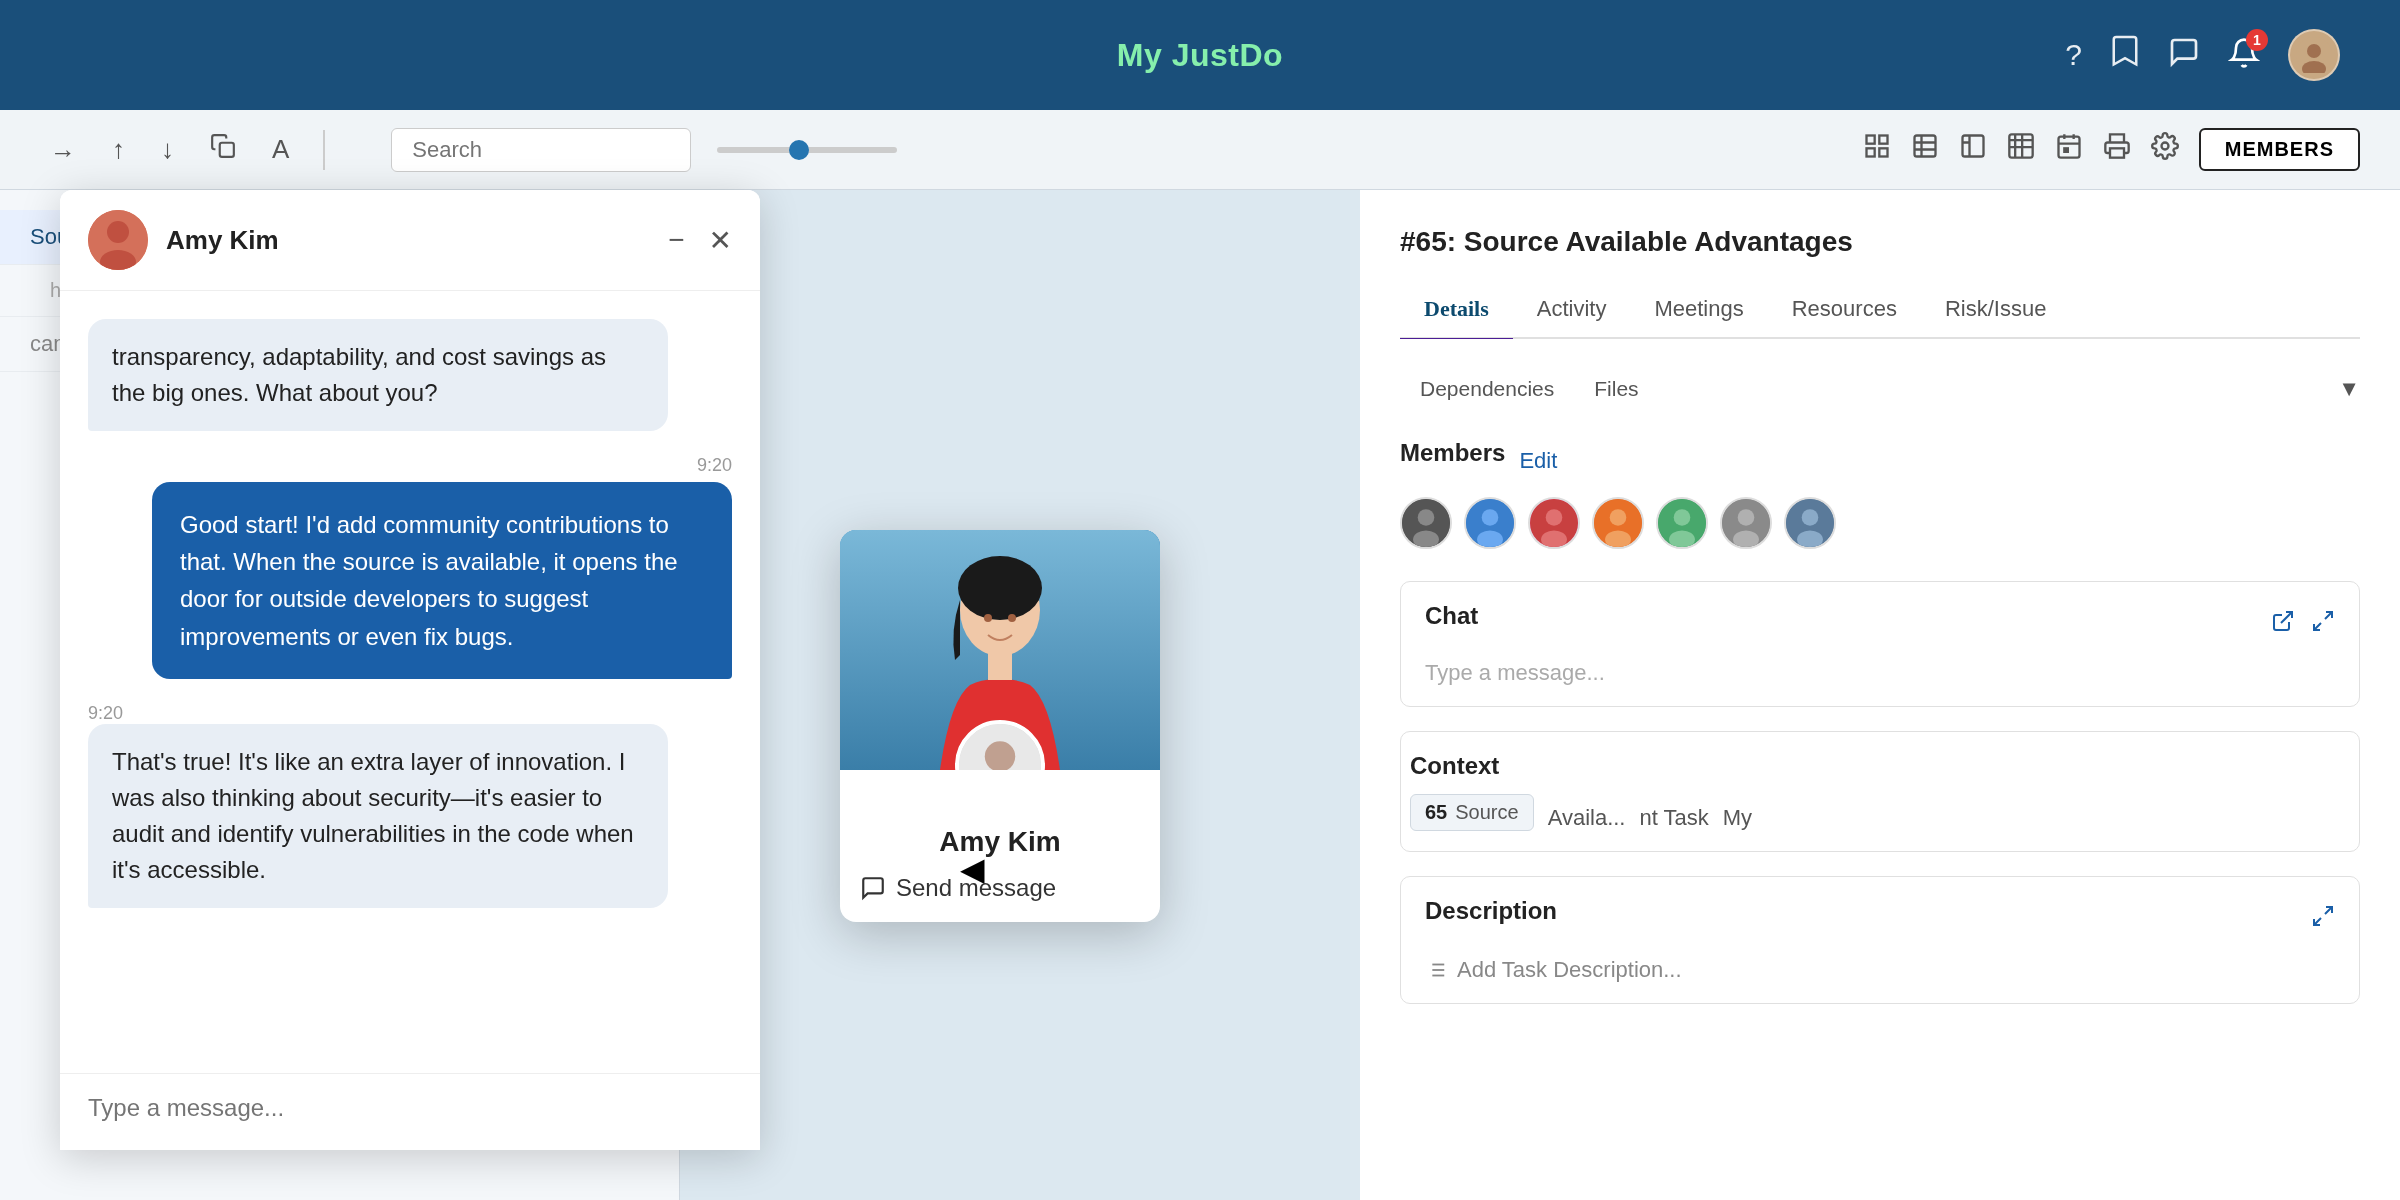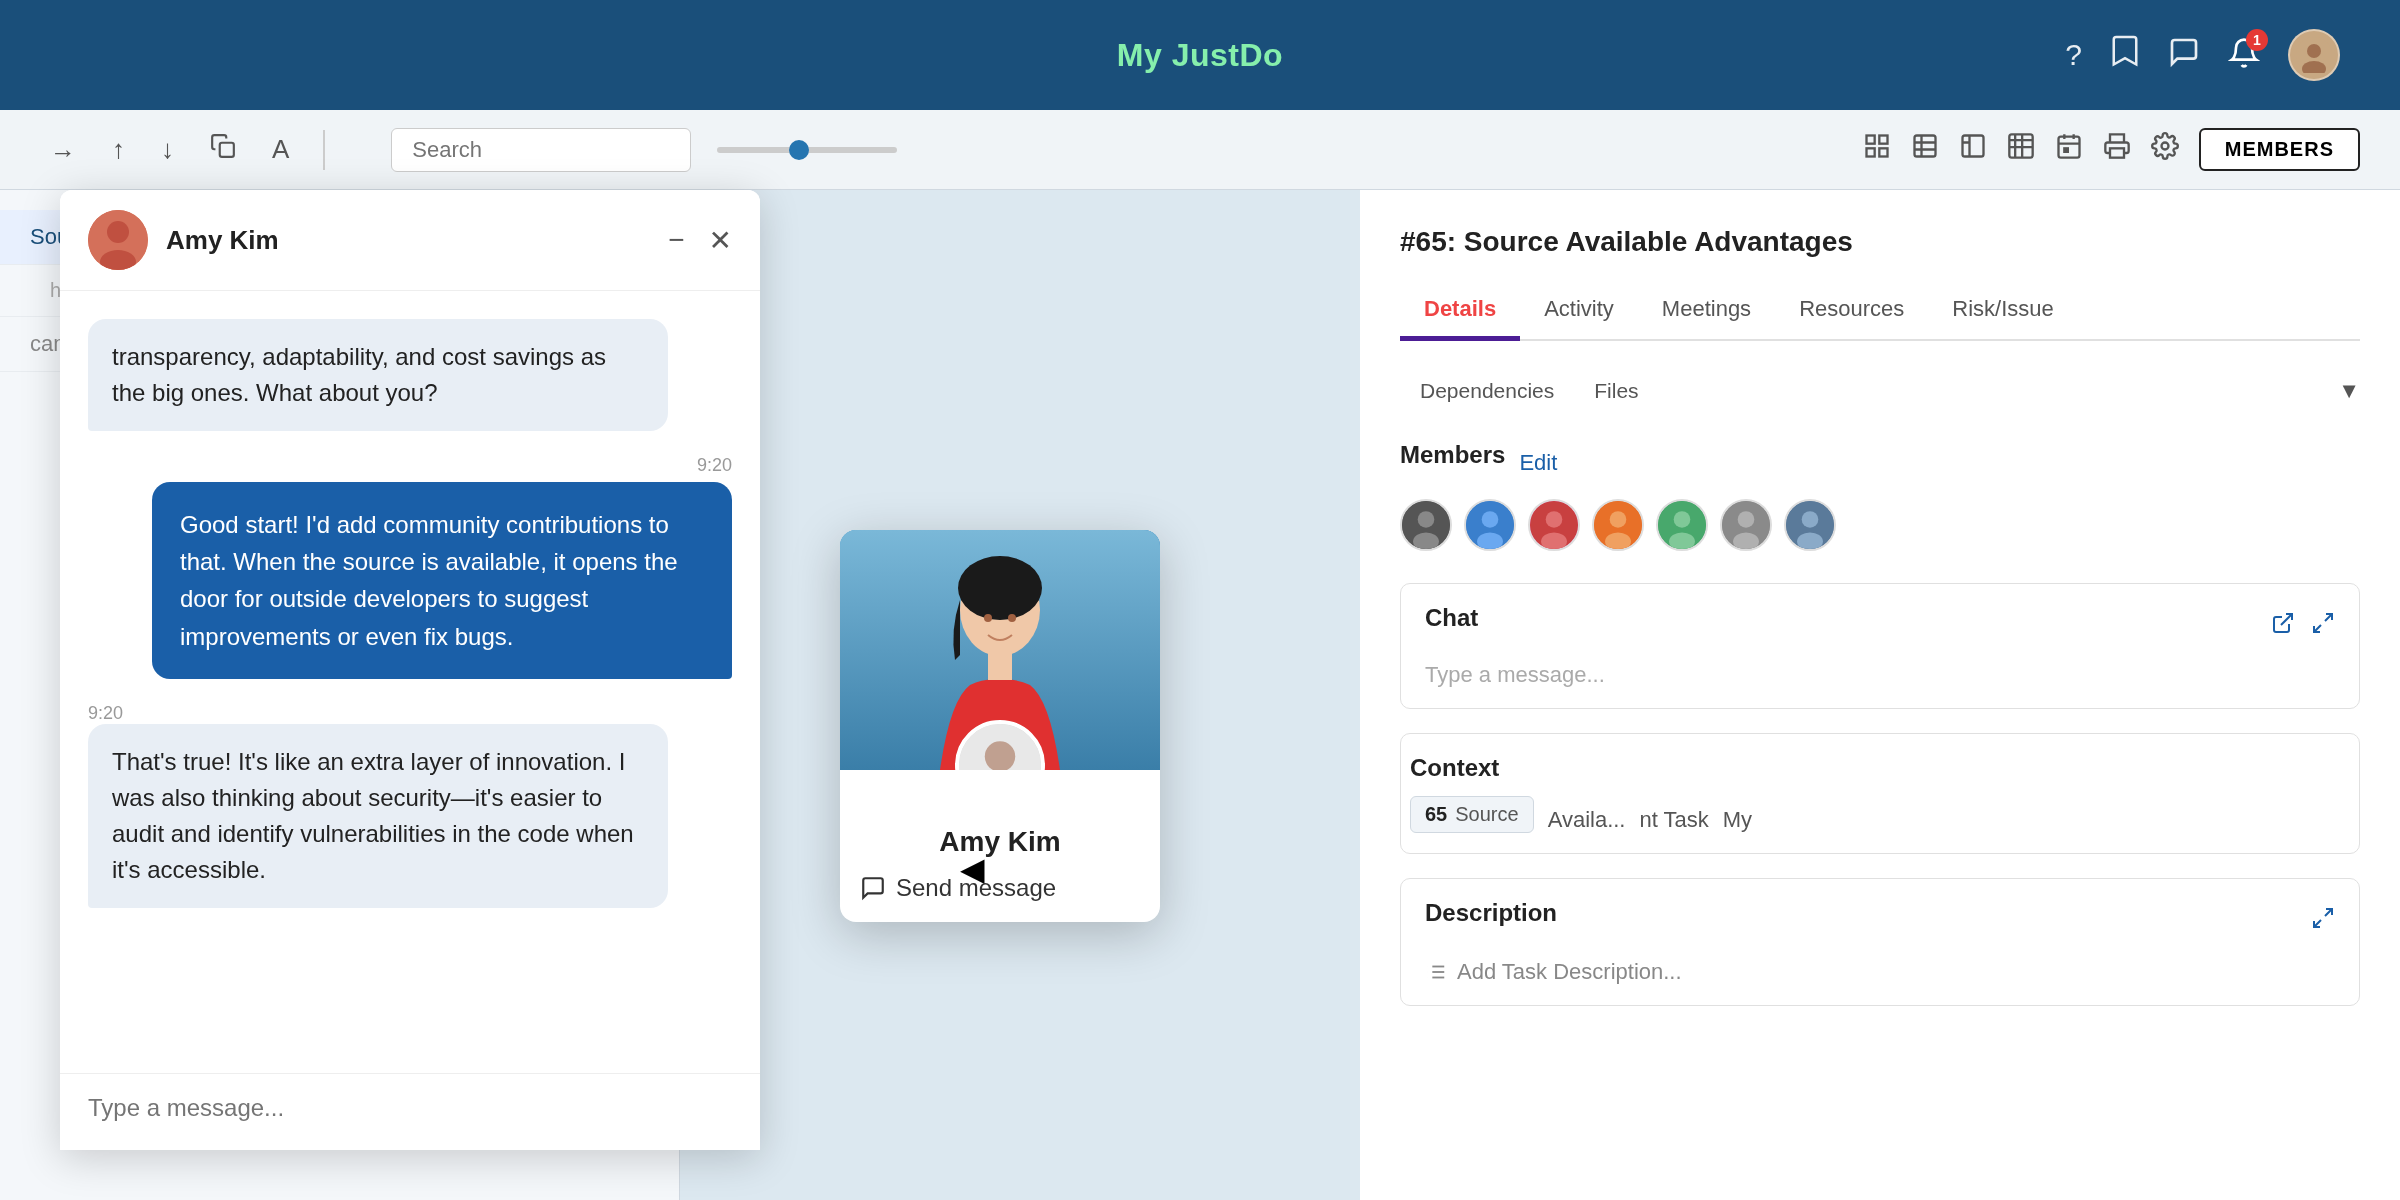--- a/index.html
+++ b/index.html
@@ -309,23 +309,24 @@
     }
     .tab {
       padding: 14px 24px;
       font-size: 22px;
       color: #555;
       cursor: pointer;
       border-bottom: 3px solid transparent;
       margin-bottom: -2px;
     }
     .tab.active {
-      color: #ef4444;
-      border-bottom: 5px solid #4c1d95;
+      color: #0c4a6e;
+      border-bottom: 1px solid #4c1d95;
       font-weight: 600;
+      font-family: Liberation Serif, serif;
     }
     .tabs-row-2 {
       display: flex;
       align-items: center;
       gap: 0;
       margin-bottom: 28px;
     }
     .tab2 {
       padding: 10px 20px;
       font-size: 21px;

